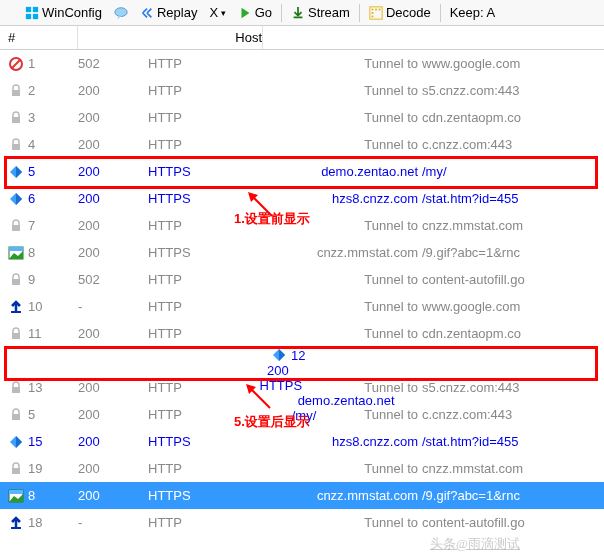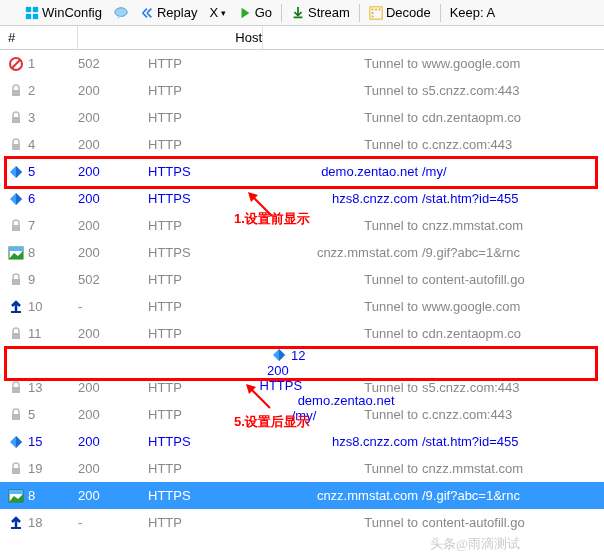--- a/index.html
+++ b/index.html
@@ -19,21 +19,21 @@
 .row { display: flex; height: 27px; align-items: center; color: #888; }
 .row .col-num { display: flex; align-items: center; gap: 4px; }
 .row .ri { width: 16px; height: 16px; display: inline-flex; align-items: center; justify-content: center; flex-shrink: 0; }
 .row.blue { color: #0000EE; }
 .row.bblue { color: #0000EE; font-weight: normal; flex-direction: column; }
 .row.sel { background: #3399ff; color: #fff; }
 .row.sel .col-num, .row.sel .col-result, .row.sel .col-protocol, .row.sel .col-host, .row.sel .col-url { color: #fff; }
 .annotation { position: absolute; color: #ff0000; font-weight: bold; font-size: 13px; pointer-events: none; }
 .redbox { position: absolute; border: 3px solid #ff0000; pointer-events: none; }
 .arrow-svg { position: absolute; pointer-events: none; }
-.watermark { position: absolute; color: rgba(150,150,150,0.5); font-size: 13px; font-family: "SimSun","Microsoft YaHei"; pointer-events: none; }
+.watermark { position: absolute; color: rgba(150,150,150,0.5); font-size: 13px; font-family: "SimSun","Microsoft YaHei"; pointer-events: none; text-decoration: underline; }
 </style>
 </head>
 <body>
 
 <div class="toolbar">
   <div class="tb-btn">
     <span class="icon"><svg viewBox="0 0 16 16">
           <rect x="1" y="1" width="6" height="6" fill="#00adef"></rect>
           <rect x="9" y="1" width="6" height="6" fill="#00adef"></rect>
           <rect x="1" y="9" width="6" height="6" fill="#00adef"></rect>

